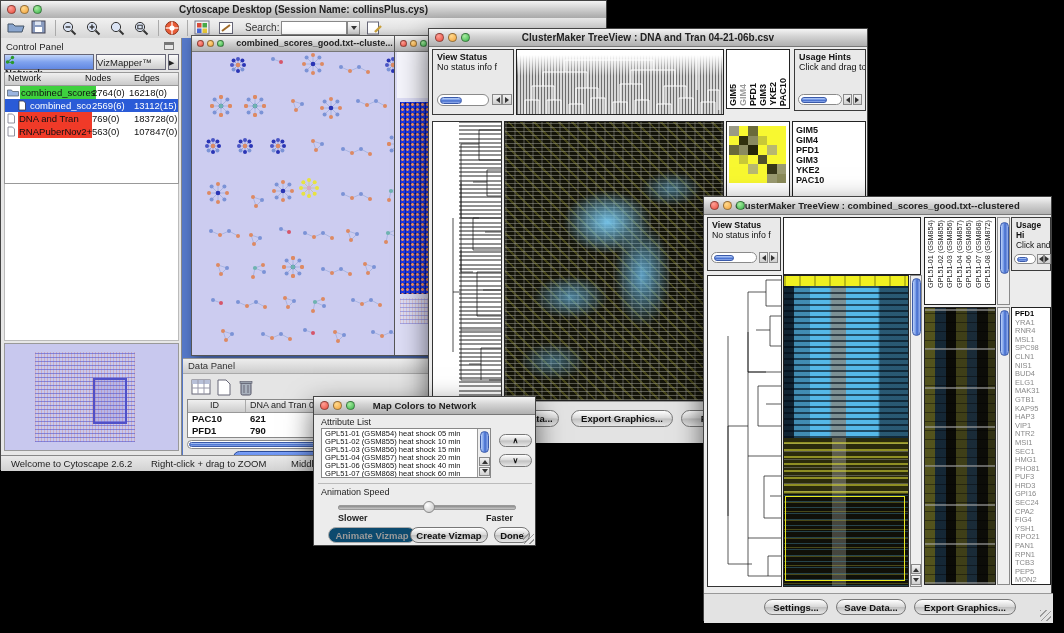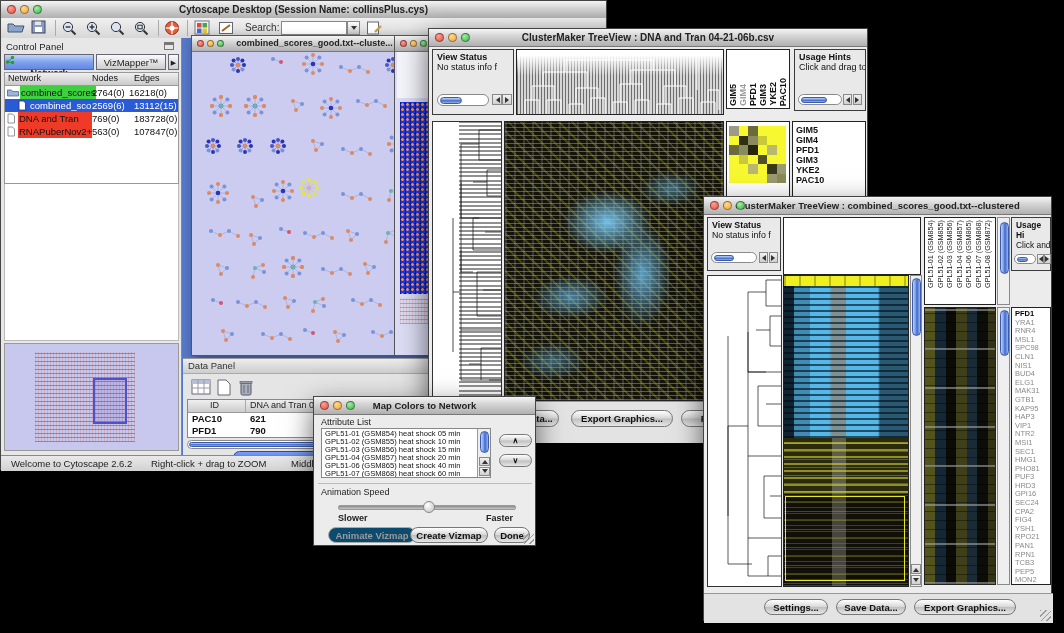--- a/index.html
+++ b/index.html
@@ -34,21 +34,21 @@
   .sbarrow{position:absolute;width:10px;height:11px;background:linear-gradient(#f2f2f2,#cfcfcf);
        border:1px solid #8a8a8a;box-sizing:border-box;display:flex;align-items:center;justify-content:center;}
   .tl-l{width:0;height:0;border:3px solid transparent;border-right:4px solid #333;margin-left:-2px;}
   .tl-r{width:0;height:0;border:3px solid transparent;border-left:4px solid #333;margin-right:-2px;}
   .tl-u{width:0;height:0;border:3px solid transparent;border-bottom:4px solid #333;margin-top:-2px;}
   .tl-d{width:0;height:0;border:3px solid transparent;border-top:4px solid #333;margin-bottom:-2px;}
   .grip{position:absolute;width:11px;height:11px;
        background:repeating-linear-gradient(135deg,#9a9a9a 0 1px,transparent 1px 4px);}
   
   .tab{position:absolute;height:16px;border:1px solid #667;border-radius:0;
-       font-size:9.5px;line-height:15px;text-align:center;box-sizing:border-box;
+       font-size:9.5px;line-height:15px;text-align:left;box-sizing:border-box;
        background:linear-gradient(#fafafa,#cdcdcd);color:#222;}
   .tab.sel{background:linear-gradient(#c2d6fa,#7fa2ee 50%,#6288e2);font-weight:bold;}
   .nettbl{font-size:9.5px;color:#111;}
   .ncell{position:absolute;top:0;height:13px;overflow:hidden;}
   
   .cd1{background-color:#b8b8b8;
     background-image:linear-gradient(#ffffff 0 5px,rgba(255,255,255,0) 26px),
       repeating-linear-gradient(90deg,#6e6e6e 0 1px,#d6d6d6 1px 3px);}
   .hm1{background-color:#141409;
     background-image:
@@ -211,21 +211,21 @@
           <line x1="2.5" y1="7" x2="7.5" y2="2.5" stroke="#2a9a2a"></line>
           <line x1="2.5" y1="7" x2="7.5" y2="7.5" stroke="#2a9a2a"></line>
         </svg><span>Network</span>
     </div>
     <div class="tab" style="left:95px;top:16px;width:70px;"><span>VizMapper™</span></div>
     <div class="tab" style="left:167px;top:16px;width:11px;font-size:7px;"><span>▶</span></div>
 
     <div class="abs nettbl" style="left:3px;top:34px;width:175px;height:112px;background:#fff;border:1px solid #999;box-sizing:border-box;">
       <div class="abs" style="left:0;top:0;width:100%;height:12px;background:linear-gradient(#f0f0f0,#cacaca);border-bottom:1px solid #999;font-size:9px;">
         <span class="ncell" style="left:3px;">Network</span>
-        <span class="ncell" style="left:87px;text-align:center;">Nodes</span>
+        <span class="ncell" style="left:80px;text-align:center;">Nodes</span>
         <span class="ncell" style="left:129px;">Edges</span>
       </div>
       <div class="abs" style="left:0;top:13px;width:100%;height:13px;font-size:9.5px;line-height:13px;">
         <svg class="abs" style="left:2px;top:2px;" width="12" height="9">
             <path d="M0.5 8V2h4l1 1.5h6V8z" fill="#9ab4e0" stroke="#567" stroke-width=".8"></path>
           </svg>
         <span class="ncell" style="left:15px;background:#3ed03e;padding:0 1px;">combined_scores</span>
         <span class="ncell" style="left:87px;">2764(0)</span>
         <span class="ncell" style="left:124px;">16218(0)</span>
       </div>

